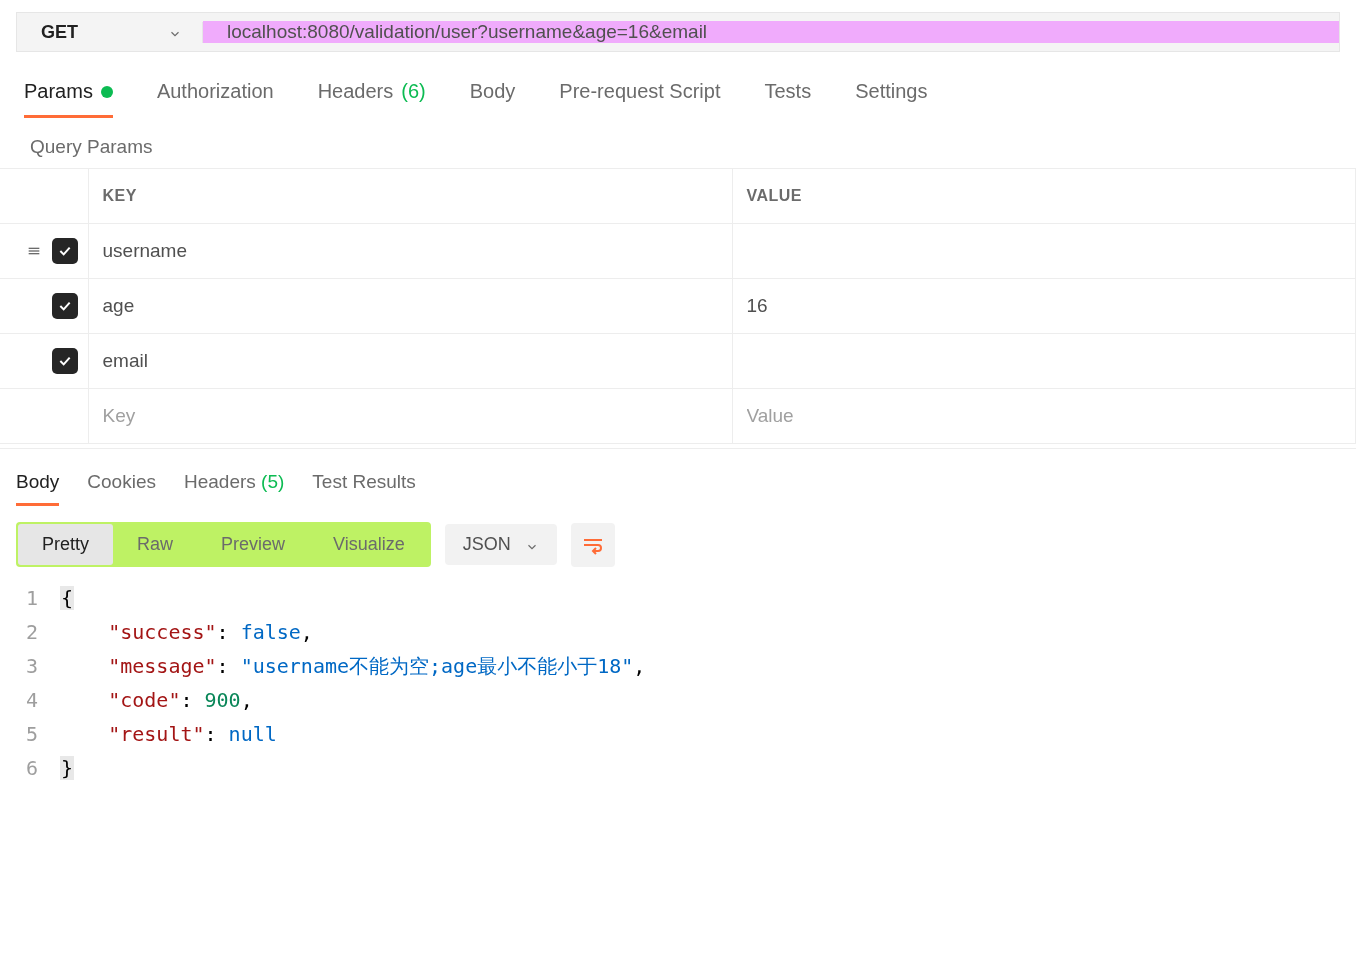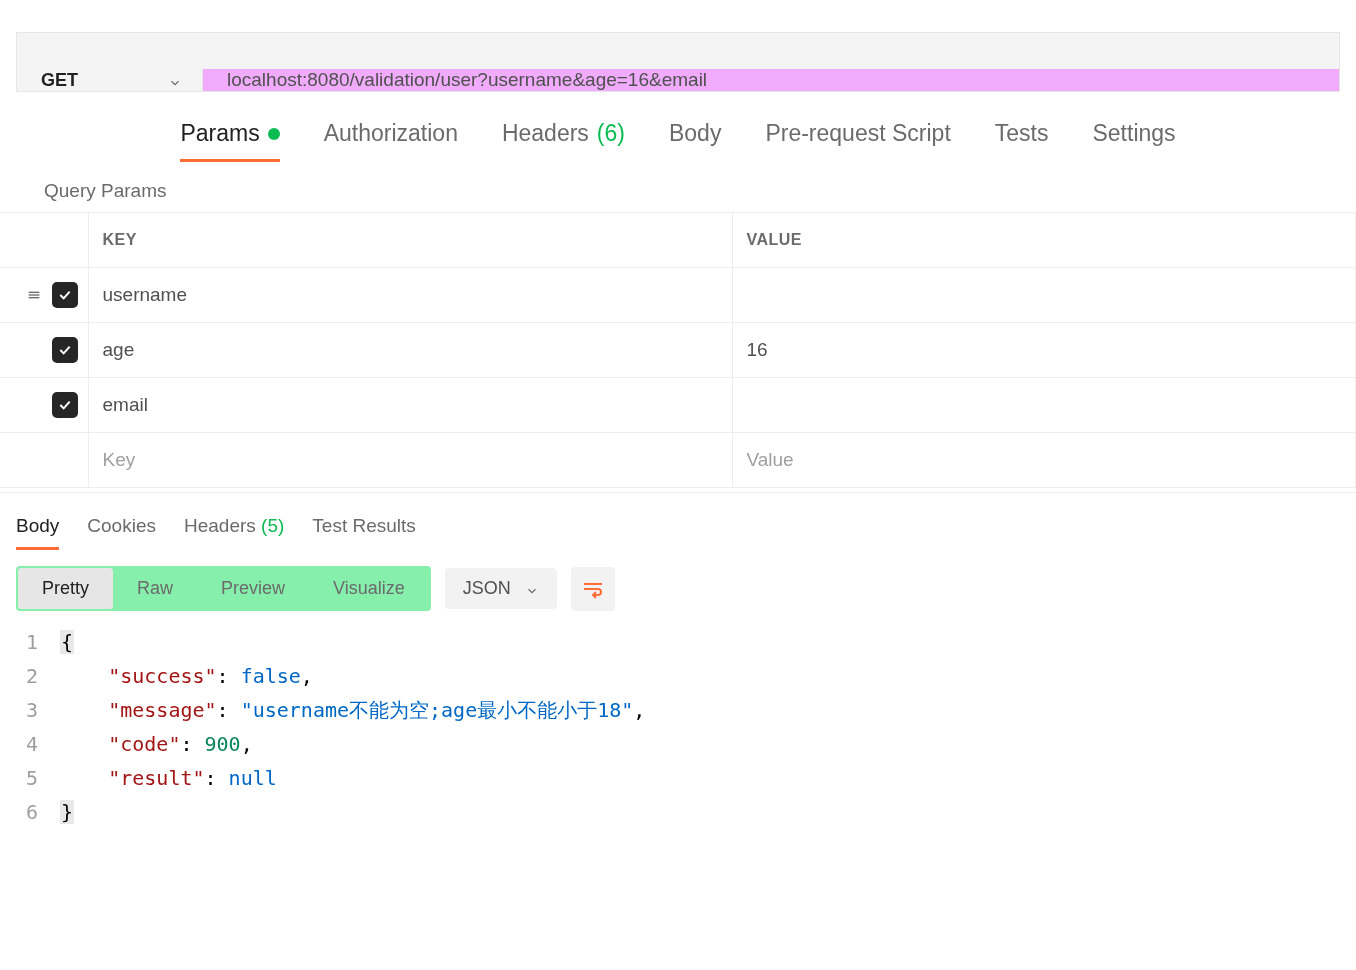--- a/index.html
+++ b/index.html
@@ -7,25 +7,25 @@
   font-family: -apple-system, BlinkMacSystemFont, "Segoe UI", Helvetica, Arial, sans-serif;
   background: #fff;
   color: #212121;
   font-size: 15px;
 }
 .container { padding: 12px 0 0 0; }
 
 
 .url-row {
   display: flex;
-  align-items: flex-end;
-  margin: 20px 16px 0 16px;
+  align-items: center;
+  margin: 0 16px 0 16px;
   border: 1px solid #e6e6e6;
   background: #f4f4f4;
-  height: 60px;
+  height: 40px;
 }
 .method-select {
   display: flex;
   align-items: center;
   padding: 0 20px 0 24px;
   font-weight: 700;
   font-size: 18px;
   color: #212121;
   border-right: 1px solid #e6e6e6;
   cursor: pointer;
@@ -45,22 +45,21 @@
   background: #f0abfc;
   border: none;
   outline: none;
 }
 
 
 .req-tabs {
   display: flex;
   gap: 44px;
   padding: 28px 24px 0 24px;
-  font-size: 23px;
-  justify-content: center;
+  font-size: 20px;
 }
 .req-tab {
   color: #6b6b6b;
   cursor: pointer;
   padding-bottom: 12px;
   border-bottom: 3px solid transparent;
   display: flex;
   align-items: center;
   gap: 8px;
 }
@@ -76,21 +75,20 @@
   display: inline-block;
 }
 .count-green { color: #0cbb52; }
 
 
 .section-heading {
   padding: 18px 24px 10px 30px;
   font-size: 19px;
   color: #6b6b6b;
   font-weight: 500;
-  margin-left: 14px;
 }
 
 
 .params-table {
   width: 100%;
   border-collapse: collapse;
   border-top: 1px solid #ededed;
 }
 .params-table th, .params-table td {
   border: 1px solid #ededed;
@@ -167,21 +165,21 @@
 
 
 .resp-toolbar {
   display: flex;
   align-items: center;
   gap: 14px;
   padding: 16px 16px 8px 16px;
 }
 .seg-group {
   display: flex;
-  background: #86efac;
+  background: #bef264;
   border-radius: 4px;
   padding: 2px;
 }
 .seg {
   padding: 10px 24px;
   font-size: 18px;
   color: #6b6b6b;
   cursor: pointer;
   border-radius: 3px;
 }

